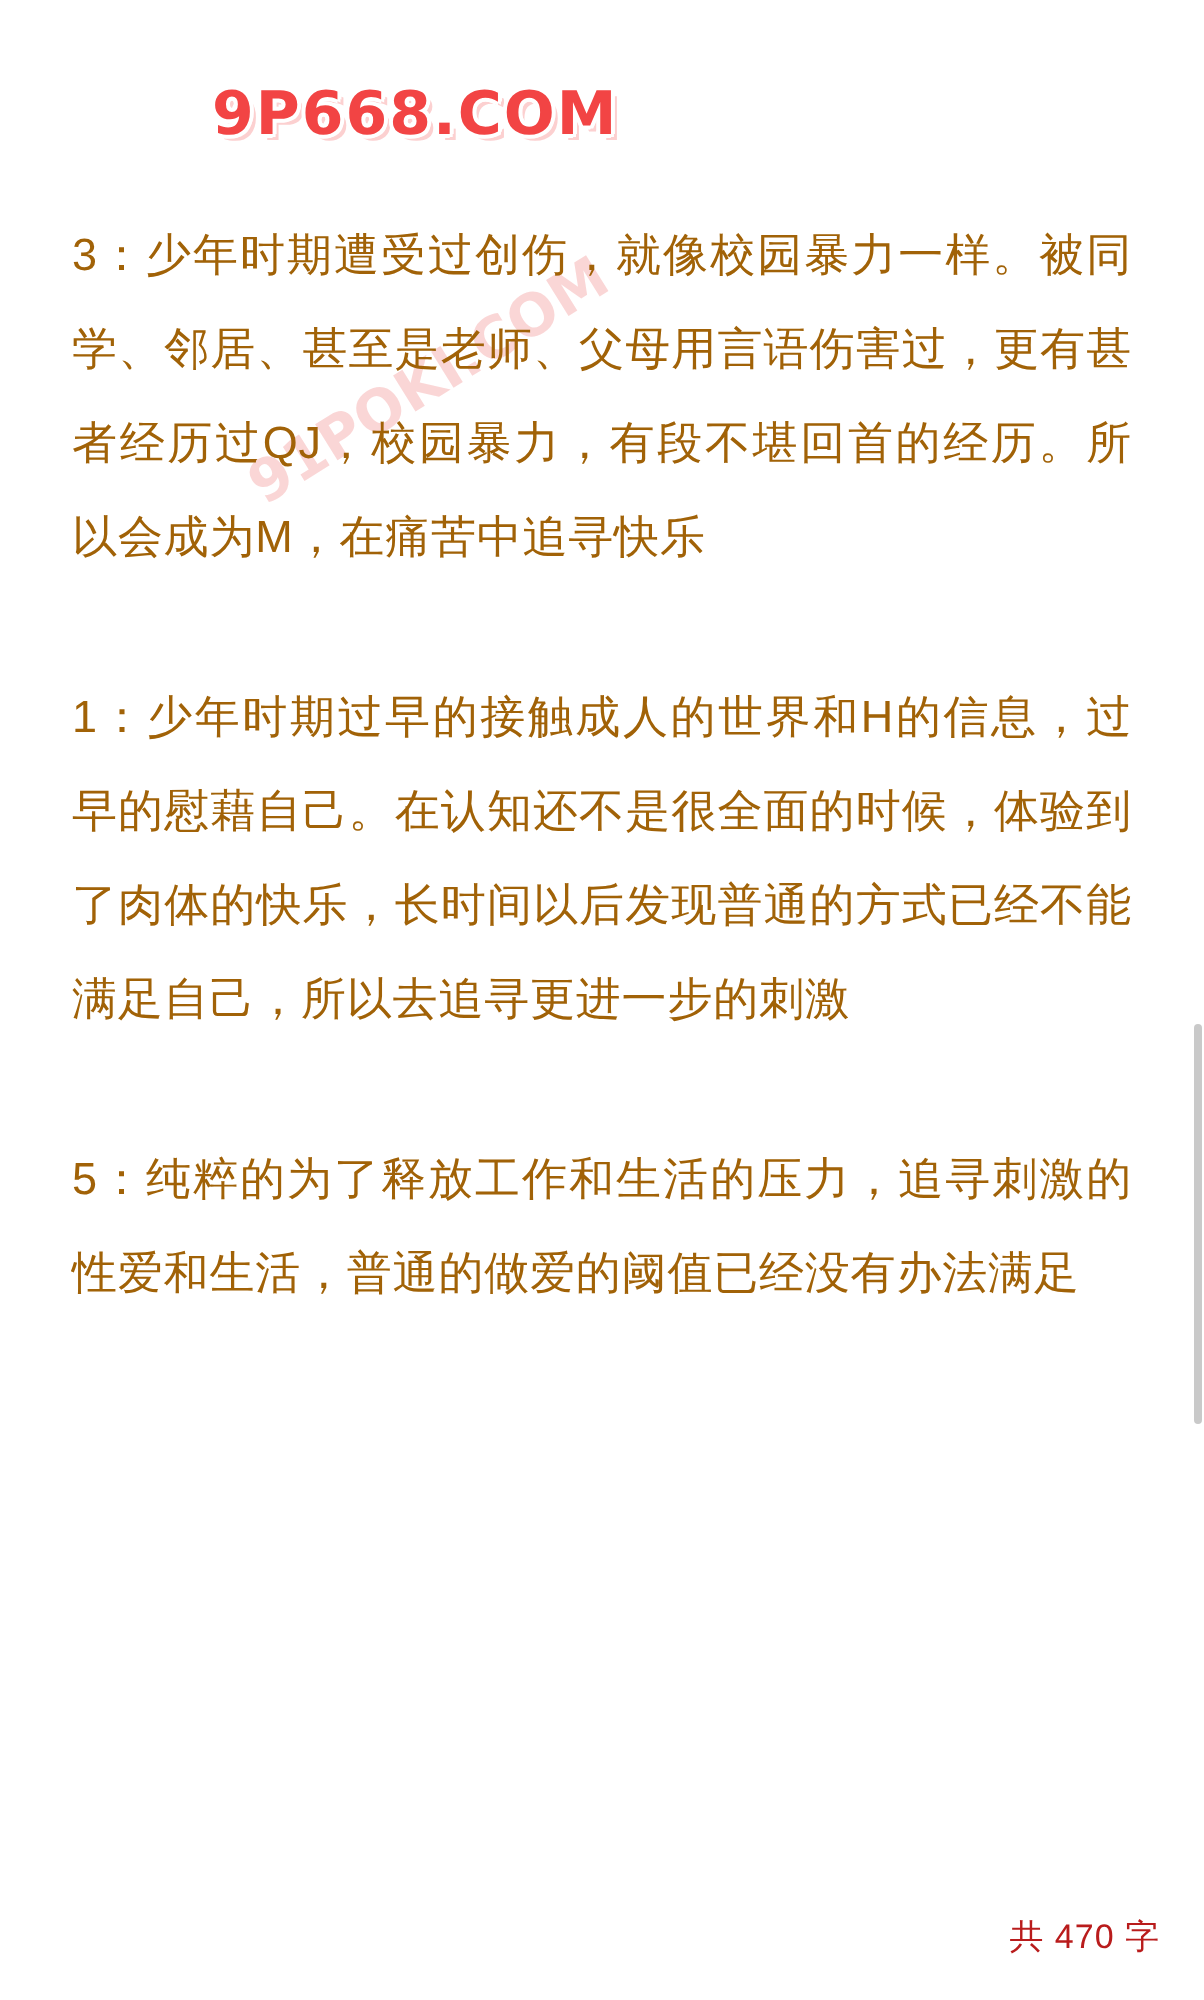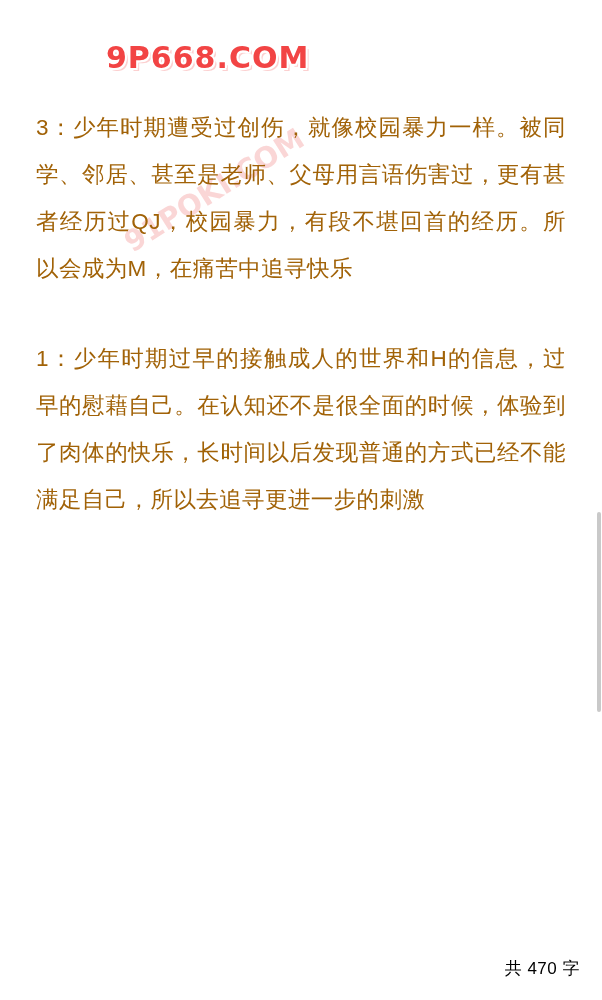--- a/index.html
+++ b/index.html
@@ -78,21 +78,21 @@
   }
   .para:last-child { margin-bottom: 0; }
 
   
   .wordcount {
     position: absolute;
     right: 22px;
     bottom: 20px;
     font-family: "Liberation Sans", sans-serif;
     font-size: 17px;
-    color: #000000;
+    color: #b91c1c;
     letter-spacing: 0.5px;
   }
 
   
   .scrollbar-track {
     position: absolute;
     right: 0px;
     top: 0;
     width: 5px;
     height: 1000px;
@@ -113,20 +113,21 @@
 
 <div class="page">
 
   <div class="logo">9P668.COM</div>
 
   <div class="watermark">91POKI.COM</div>
 
   <div class="content">
     <p class="para">3：少年时期遭受过创伤，就像校园暴力一样。被同学、邻居、甚至是老师、父母用言语伤害过，更有甚者经历过QJ，校园暴力，有段不堪回首的经历。所以会成为M，在痛苦中追寻快乐</p>
     <p class="para">1：少年时期过早的接触成人的世界和H的信息，过早的慰藉自己。在认知还不是很全面的时候，体验到了肉体的快乐，长时间以后发现普通的方式已经不能满足自己，所以去追寻更进一步的刺激</p>
+    <p class="para">5：纯粹的为了释放工作和生活的压力，追寻刺激的性爱和生活，普通的做爱的阈值已经没有办法满足</p>
   </div>
 
   <div class="wordcount">共 470 字</div>
 
   <div class="scrollbar-track">
     <div class="scrollbar-thumb"></div>
   </div>
 
 </div>
 

